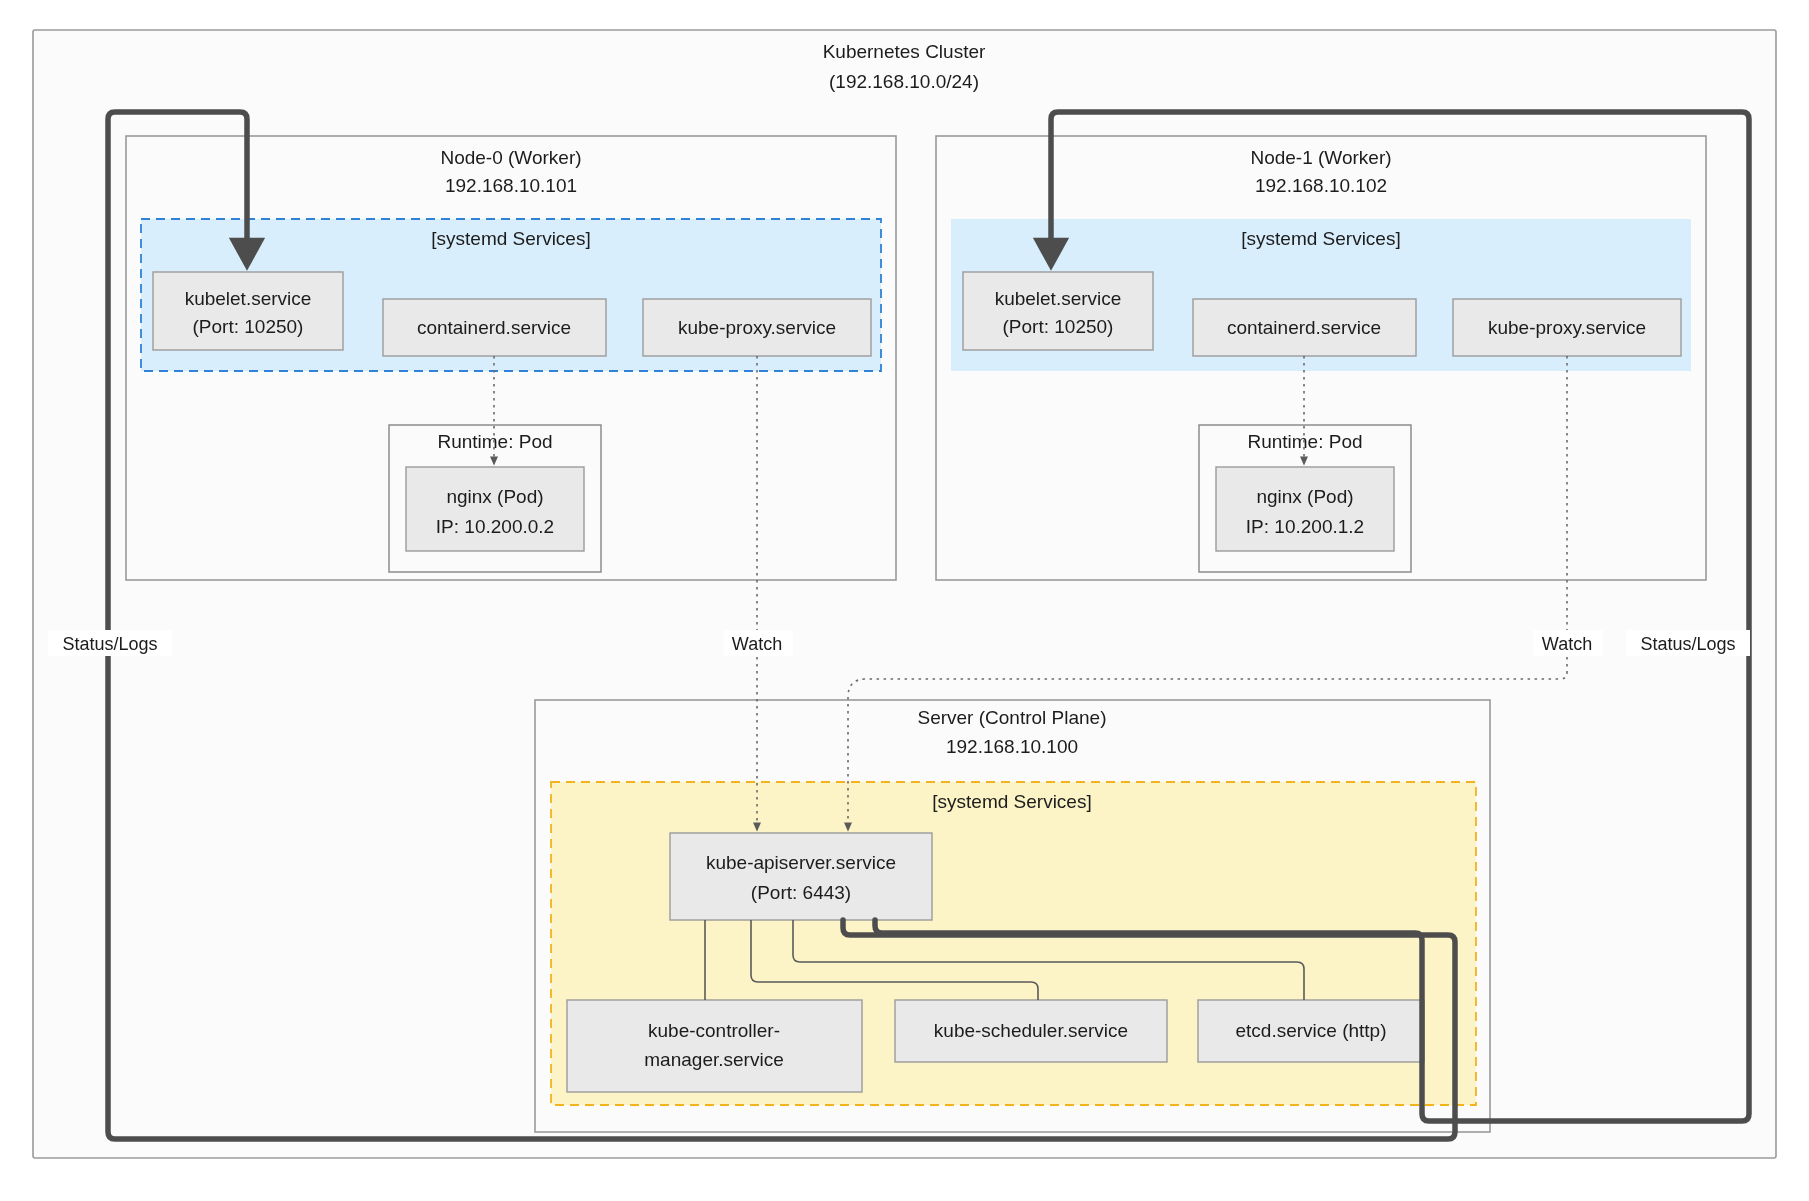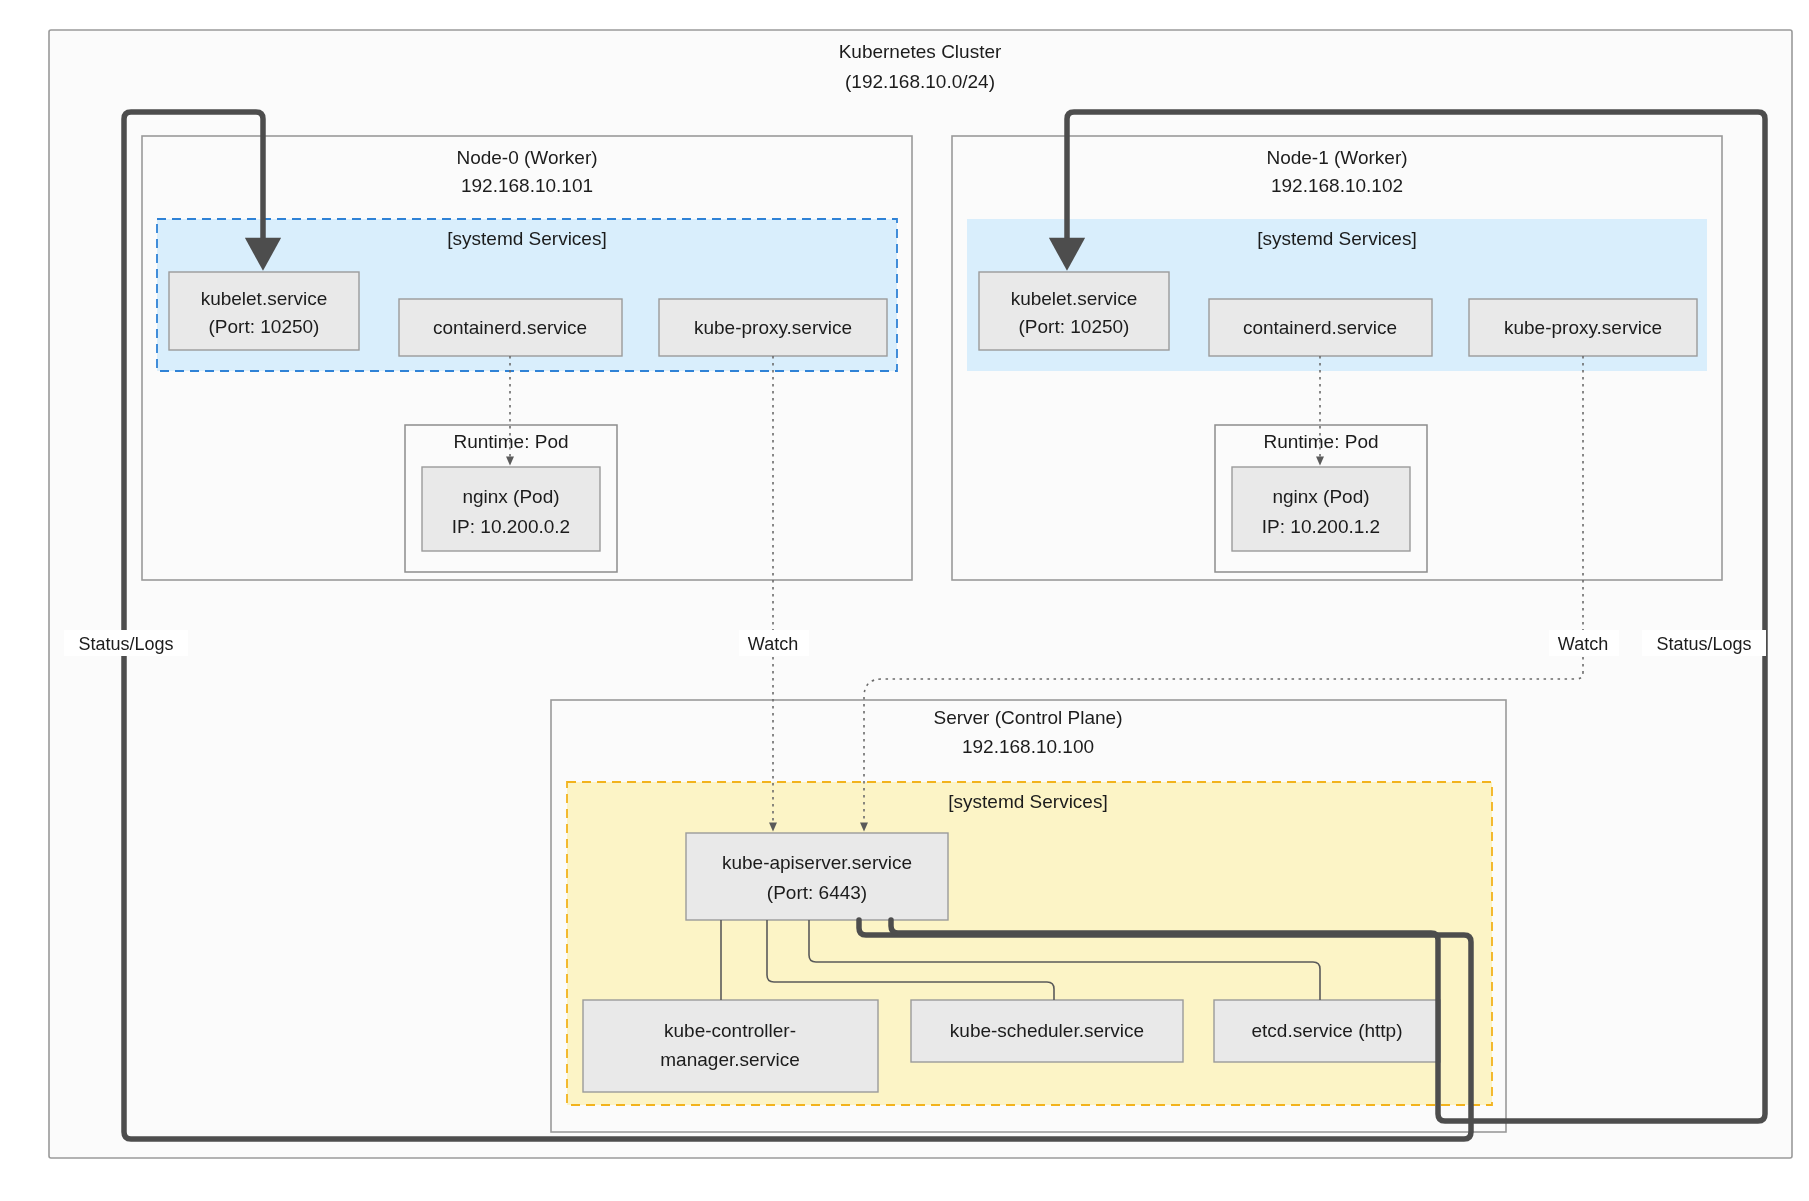--- a/index.html
+++ b/index.html
@@ -10,21 +10,20 @@
   body {
     width: 1809px;
     height: 1201px;
     font-family: "Liberation Sans", sans-serif;
     overflow: hidden;
   }
   #diagram-root {
     position: relative;
     width: 1490px;
     height: 1201px;
-    padding-left: 16px;
   }
   svg.diagram {
     display: block;
     width: 1809px;
     height: 1201px;
   }
   .outer-stroke { stroke: #9a9a9a; stroke-width: 1.6; fill: #fbfbfb; }
   .svc-rect { fill: #e9e9e9; stroke: #9b9b9b; stroke-width: 1.4; }
   .systemd-blue-dashed { fill: #d9eefc; stroke: #2f82d6; stroke-width: 1.8; stroke-dasharray: 9 6; }
   .systemd-blue-plain { fill: #d9eefc; stroke: none; }

